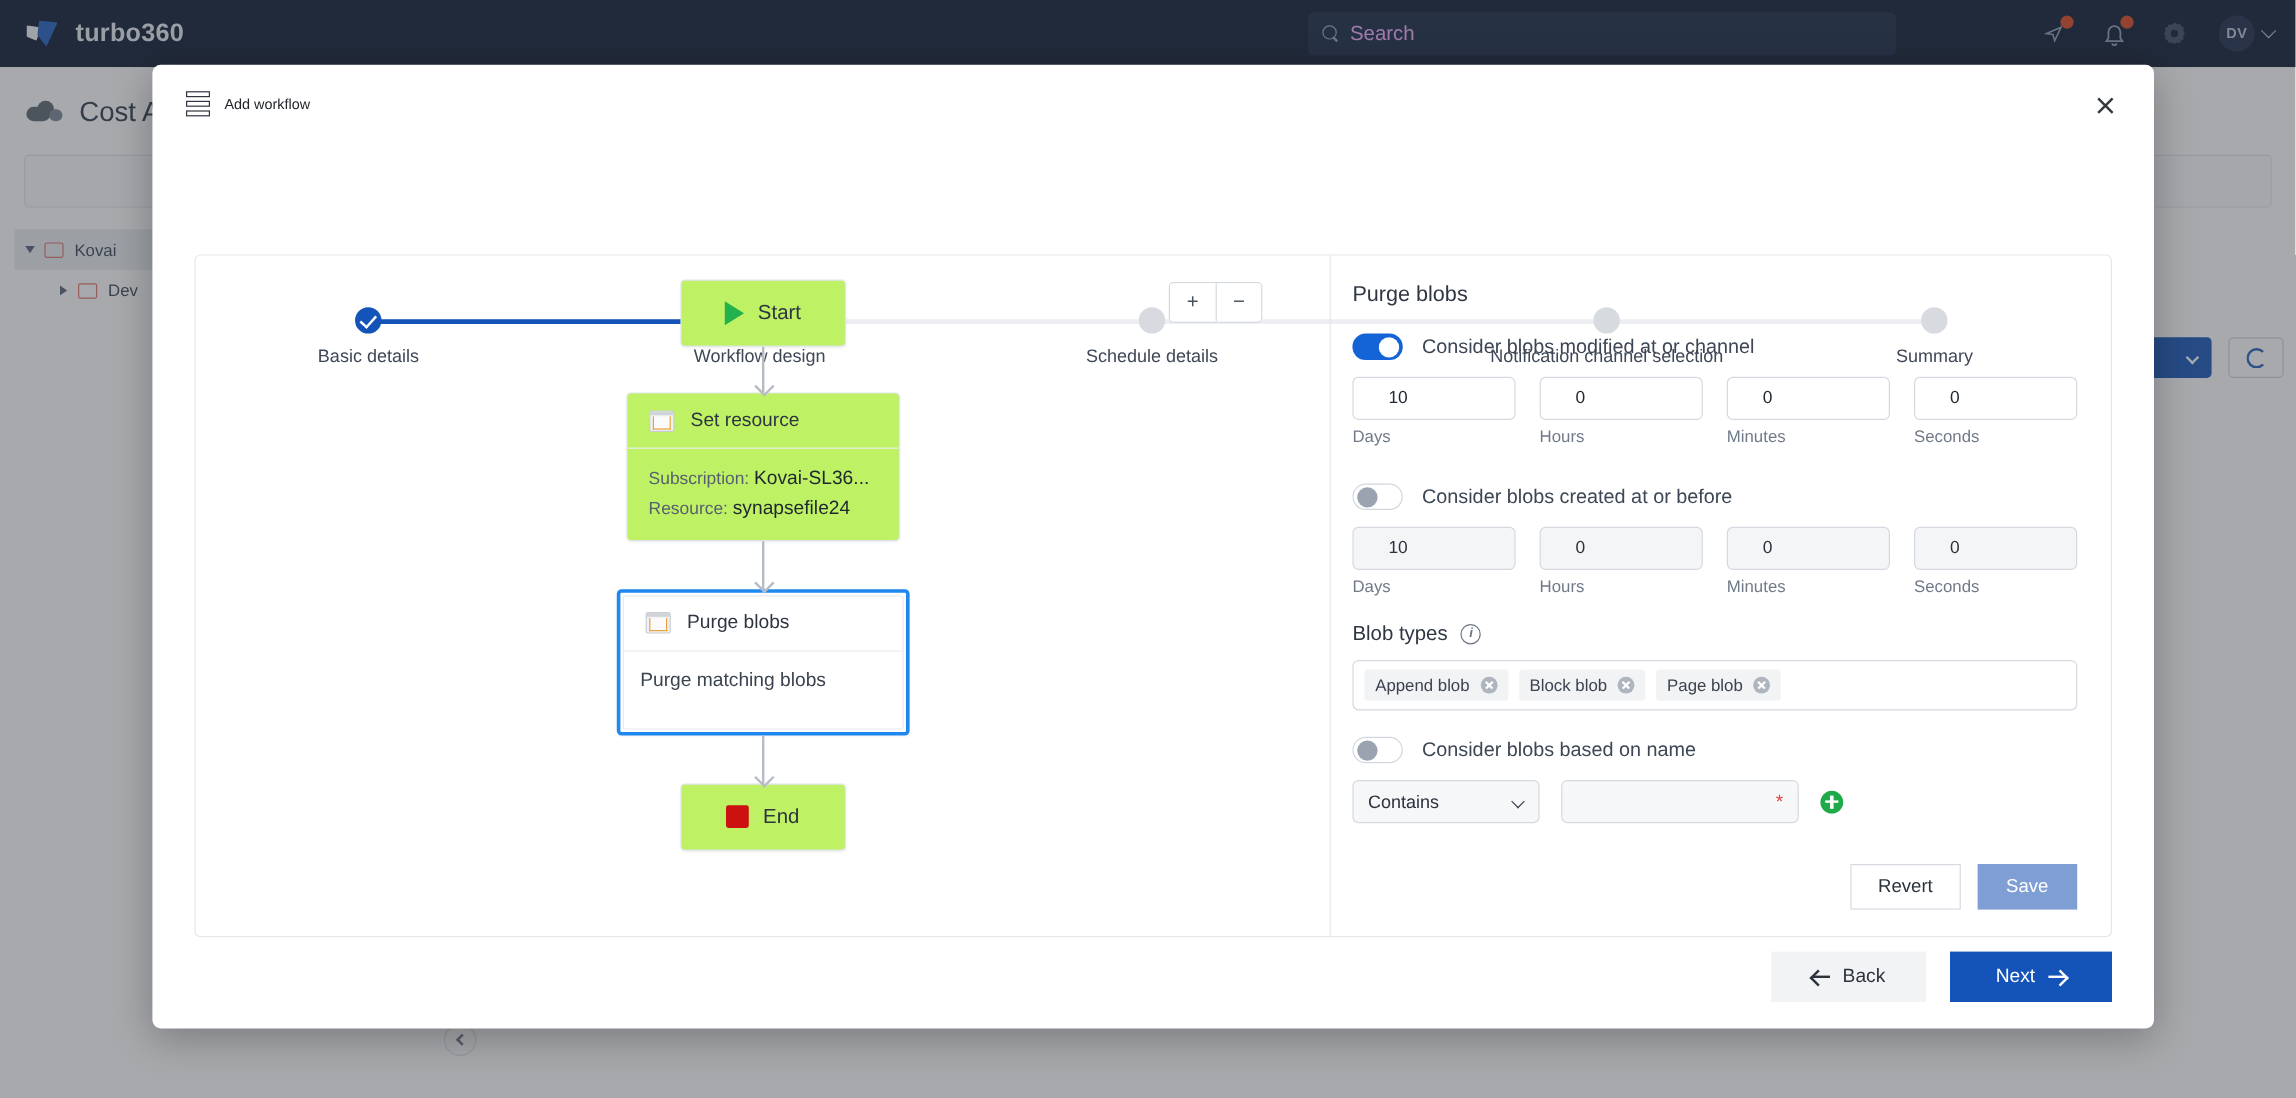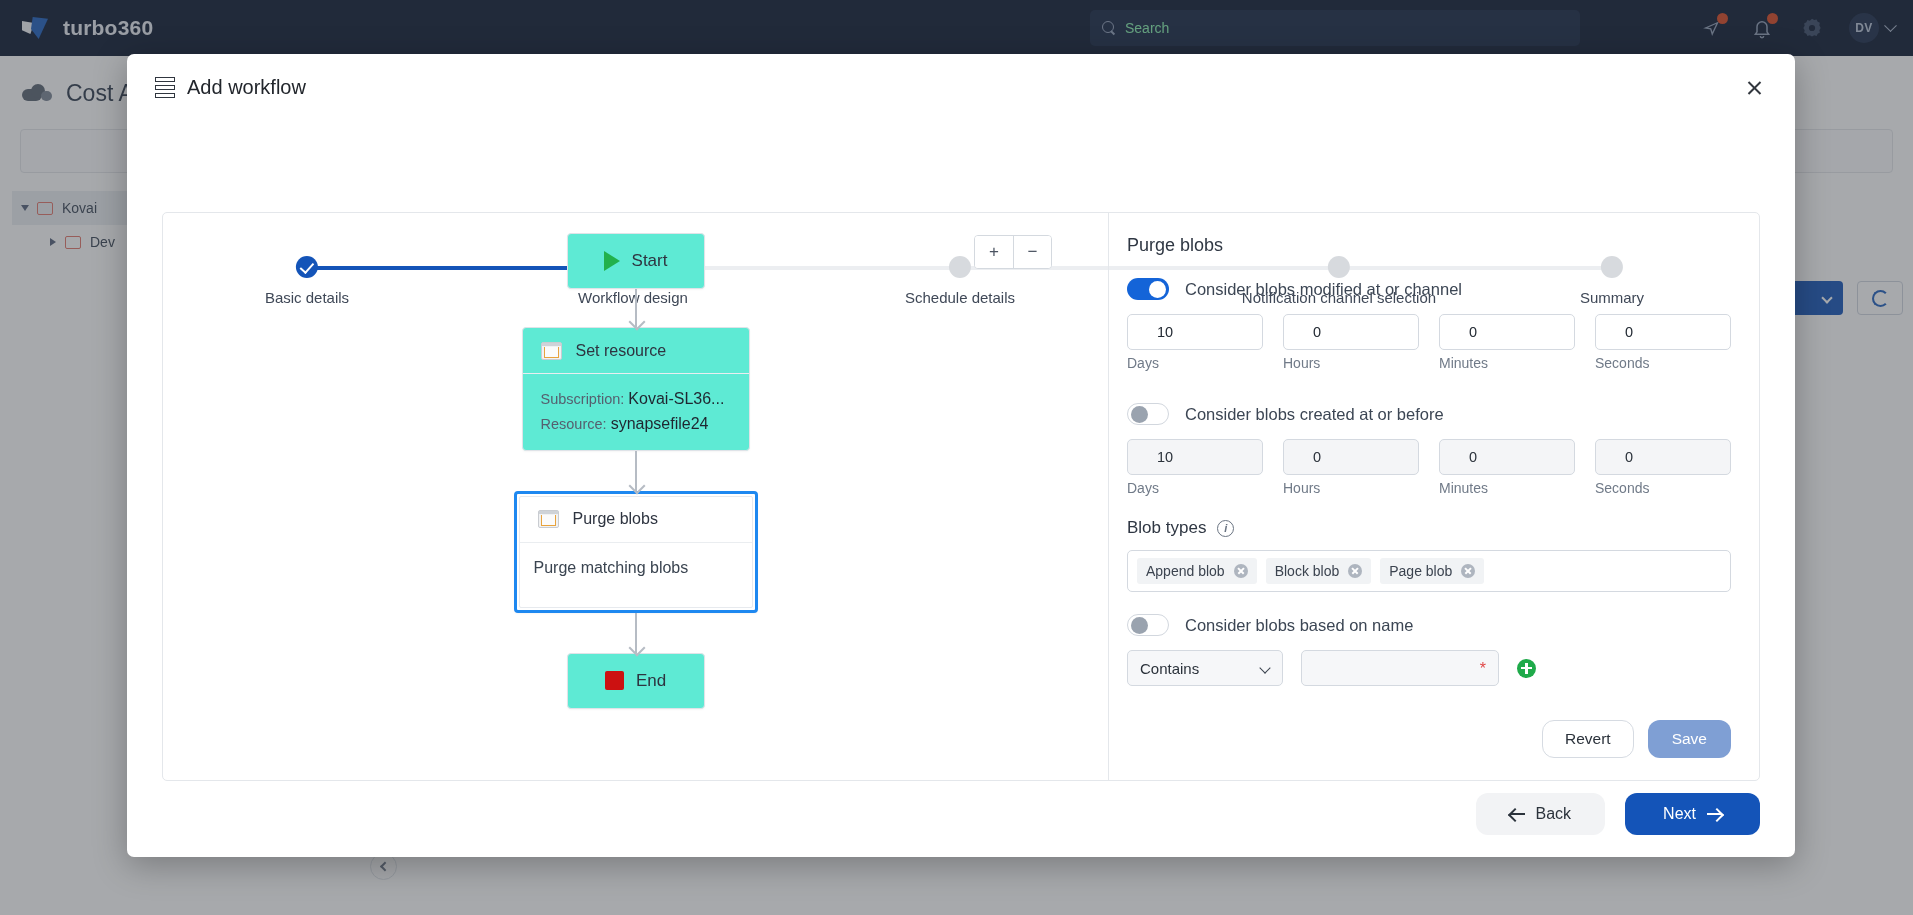--- a/index.html
+++ b/index.html
@@ -36,21 +36,21 @@
   }
   #search-box .mag { width: 14px; height: 14px; position: relative; flex: none; }
   #search-box .mag::before {
     content: ""; position: absolute; left: 0; top: 0; width: 10px; height: 10px;
     border: 1.6px solid #93a2bb; border-radius: 50%;
   }
   #search-box .mag::after {
     content: ""; position: absolute; left: 9px; top: 9px; width: 5px; height: 1.6px;
     background: #93a2bb; transform: rotate(45deg); transform-origin: left center;
   }
-  #search-box .ph { color: #86efac; font-size: 14px; }
+  #search-box .ph { color: #f0abfc; font-size: 17px; }
 
   #topbar-actions {
     position: absolute; right: 18px; top: 0; height: 56px;
     display: flex; align-items: center; gap: 24px;
   }
   .tb-icon { position: relative; width: 26px; height: 26px; cursor: pointer; }
   .tb-icon .badge {
     position: absolute; right: -3px; top: -2px; width: 11px; height: 11px;
     background: #d9451f; border-radius: 50%;
   }
@@ -117,21 +117,21 @@
     position: absolute; left: 127px; top: 54px; width: 1668px; height: 803px;
     background: #fff; border-radius: 7px; box-shadow: 0 8px 34px rgba(0,0,0,.28);
   }
   #modal-header { position: relative; height: 62px; }
   #modal-title-wrap { display: flex; align-items: center; gap: 12px; padding: 22px 0 0 28px; }
   .wf-ico { width: 20px; height: 21px; position: relative; }
   .wf-ico span { position: absolute; left: 0; width: 20px; height: 5px; border: 1.5px solid #30363f; }
   .wf-ico span:nth-child(1) { top: 0; }
   .wf-ico span:nth-child(2) { top: 8px; }
   .wf-ico span:nth-child(3) { top: 16px; }
-  #modal-title { font-size: 20px; color: #22262c; font-weight: 400; }
+  #modal-title { font-size: 12px; color: #22262c; font-weight: 400; }
   #modal-close {
     position: absolute; right: 26px; top: 19px; width: 30px; height: 30px;
     display: flex; align-items: center; justify-content: center; cursor: pointer;
   }
   #modal-close .x1, #modal-close .x2 {
     position: absolute; width: 17px; height: 2px; background: #32373e;
   }
   #modal-close .x1 { transform: rotate(45deg); }
   #modal-close .x2 { transform: rotate(-45deg); }
 
@@ -170,21 +170,21 @@
     border: 1px solid #d4d9df; border-radius: 4px; overflow: hidden; background: #fff;
   }
   #zoom-controls .zb {
     width: 38px; height: 32px; display: flex; align-items: center; justify-content: center;
     font-size: 17px; color: #4a5260; cursor: pointer; background: #fff;
   }
   #zoom-controls .zb + .zb { border-left: 1px solid #d4d9df; }
 
   .flow { position: absolute; left: 0; right: 0; top: 20px; display: flex; flex-direction: column; align-items: center; }
   .node {
-    background: #5eead4; border: 1px solid #dfe3e8; border-radius: 4px;
+    background: #bef264; border: 1px solid #dfe3e8; border-radius: 4px;
     box-shadow: 0 1px 2px rgba(0,0,0,.04);
   }
   .node.simple {
     width: 138px; height: 56px; display: flex; align-items: center; justify-content: center;
     gap: 12px; font-size: 17px; color: #2e3440;
   }
   .play-ico { width: 0; height: 0; border-left: 16px solid #22b14c; border-top: 10px solid transparent; border-bottom: 10px solid transparent; }
   .stop-ico { width: 19px; height: 19px; background: #cc1111; border-radius: 2px; }
 
   .node.card { width: 228px; }
@@ -271,21 +271,21 @@
   }
   #name-input .req { position: absolute; right: 12px; top: 9px; color: #e04646; font-size: 16px; }
   .plus-ico {
     width: 19px; height: 19px; border-radius: 50%; background: #1faa4a; position: relative; cursor: pointer;
   }
   .plus-ico::before, .plus-ico::after { content: ""; position: absolute; background: #fff; }
   .plus-ico::before { left: 4px; top: 8.5px; width: 11px; height: 2.4px; }
   .plus-ico::after { left: 8.3px; top: 4px; width: 2.4px; height: 11px; }
 
   #props-actions { position: absolute; right: 28px; bottom: 22px; display: flex; gap: 14px; }
-  .btn { border-radius: 12px; font-size: 15.5px; cursor: pointer; font-family: "Liberation Sans", sans-serif; }
+  .btn { border-radius: 0; font-size: 15.5px; cursor: pointer; font-family: "Liberation Sans", sans-serif; }
   #revert-btn { height: 38px; padding: 0 22px; background: #fff; border: 1px solid #d6dbe2; color: #2b323b; }
   #save-btn { height: 38px; padding: 0 24px; background: #7f9fd4; border: none; color: #fff; }
 
   #modal-footer { position: absolute; right: 35px; bottom: 22px; display: flex; gap: 20px; }
   #back-btn {
     height: 42px; padding: 0 34px; background: #f2f3f5; border: none; color: #2b323b;
     display: flex; align-items: center; gap: 11px; font-size: 16px;
   }
   #next-btn {
     height: 42px; padding: 0 38px; background: #1454b8; border: none; color: #fff;

